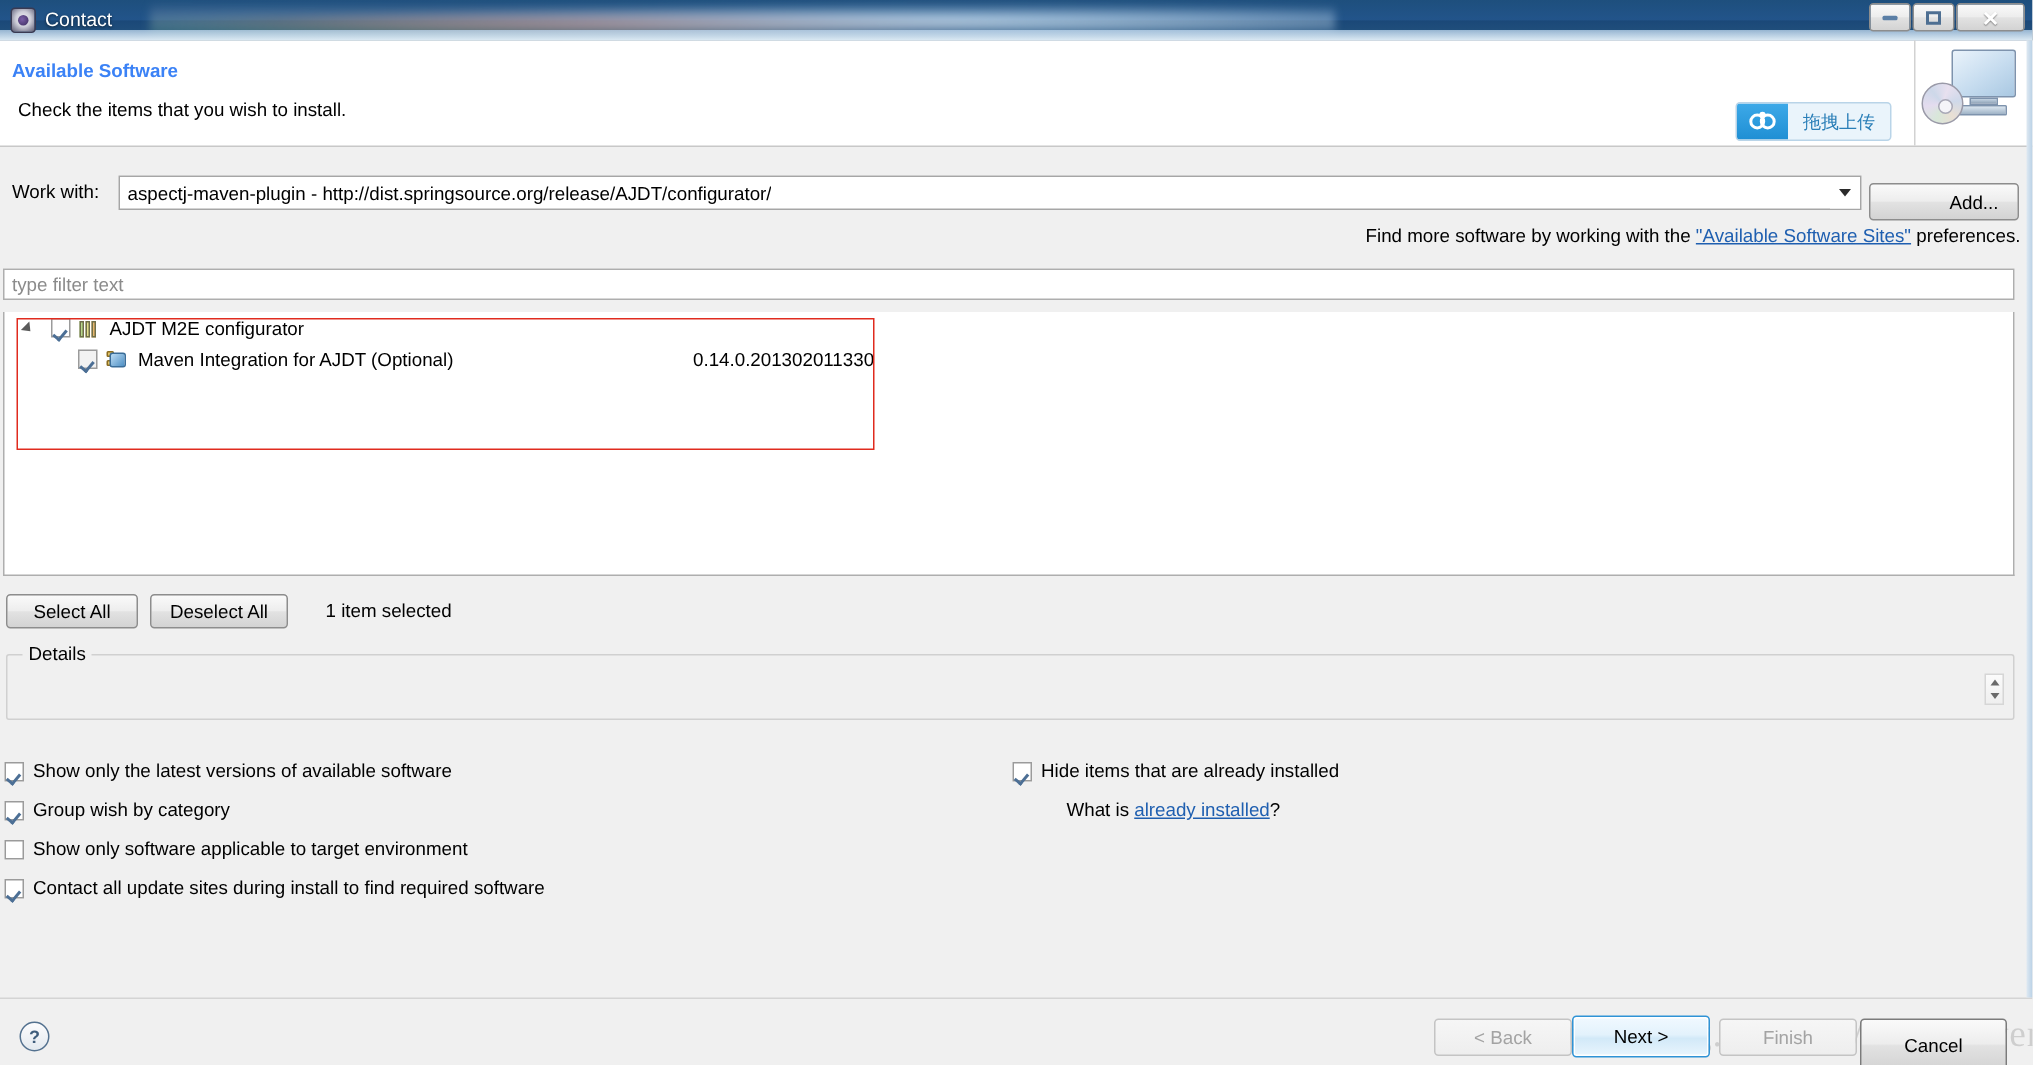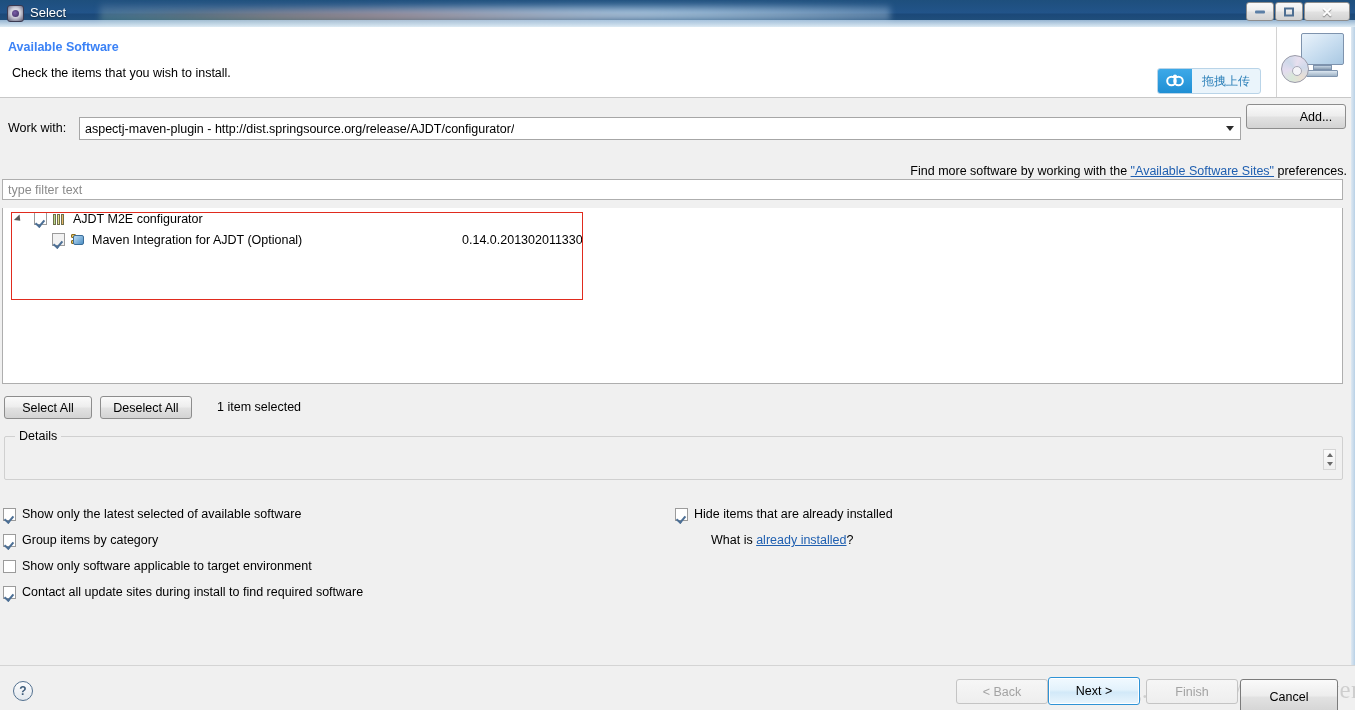--- a/index.html
+++ b/index.html
@@ -151,24 +151,24 @@
     width: 0; height: 0; border-left: 4px solid transparent; border-right: 4px solid transparent;
     border-top: 5px solid #2b2b2b;
   }
   .btn {
     border: 1px solid #8d8d8d; border-radius: 3px;
     background: linear-gradient(to bottom, #fafafa 0%, #ededed 48%, #e2e2e2 52%, #d3d3d3 100%);
     font-family: "Liberation Sans", sans-serif; font-size: 12.5px; color: #000;
     display: flex; align-items: center; justify-content: center;
     cursor: default;
   }
-  .add-btn { position: absolute; left: 1246px; top: 104px; width: 100px; height: 25px; padding-left: 40px; }
+  .add-btn { position: absolute; left: 1246px; top: 122px; width: 100px; height: 25px; padding-left: 40px; }
 
   .findmore {
-    position: absolute; right: 8px; top: 164px; font-size: 12.5px; white-space: nowrap;
+    position: absolute; right: 8px; top: 150px; font-size: 12.5px; white-space: nowrap;
   }
   .link { color: #1f5fb0; text-decoration: underline; cursor: pointer; }
 
   
   .filter-input {
     position: absolute; left: 2px; top: 179px; width: 1341px; height: 21px;
     background: #fff; border: 1px solid #aeaeae;
     font-family: "Liberation Sans", sans-serif; font-size: 12.5px;
     padding: 0 5px; color: #000;
   }
@@ -300,21 +300,21 @@
     background: linear-gradient(to right, #dfe9f2, #b9d1e6);
   }
 </style>
 </head>
 <body>
 
 <div class="titlebar">
   <div class="title-blur"></div>
   <div class="title-sheen"></div>
   <div class="app-icon"></div>
-  <div class="title-text">Select</div>
+  <div class="title-text">Contact</div>
   <div class="win-btns">
     <div class="btn win-btn win-min">
         <span class="g"></span>
       </div>
     <div class="btn win-btn win-max">
         <span class="g"></span>
       </div>
     <div class="btn win-btn win-close">
         <span class="g">✕</span>
       </div>
@@ -397,25 +397,25 @@
 <div class="details-group">
   <div class="details-label">Details</div>
   <div class="details-spin">
     <span class="spin-up"></span>
     <span class="spin-dn"></span>
   </div>
 </div>
 
 <div class="opt opt-left" style="top:507px;">
   <span class="cbx checked"></span>
-  <span>Show only the latest selected of available software</span>
+  <span>Show only the latest versions of available software</span>
 </div>
 <div class="opt opt-left" style="top:533px;">
   <span class="cbx checked"></span>
-  <span>Group items by category</span>
+  <span>Group wish by category</span>
 </div>
 <div class="opt opt-left" style="top:559px;">
   <span class="cbx"></span>
   <span>Show only software applicable to target environment</span>
 </div>
 <div class="opt opt-left" style="top:585px;">
   <span class="cbx checked"></span>
   <span>Contact all update sites during install to find required software</span>
 </div>
 

